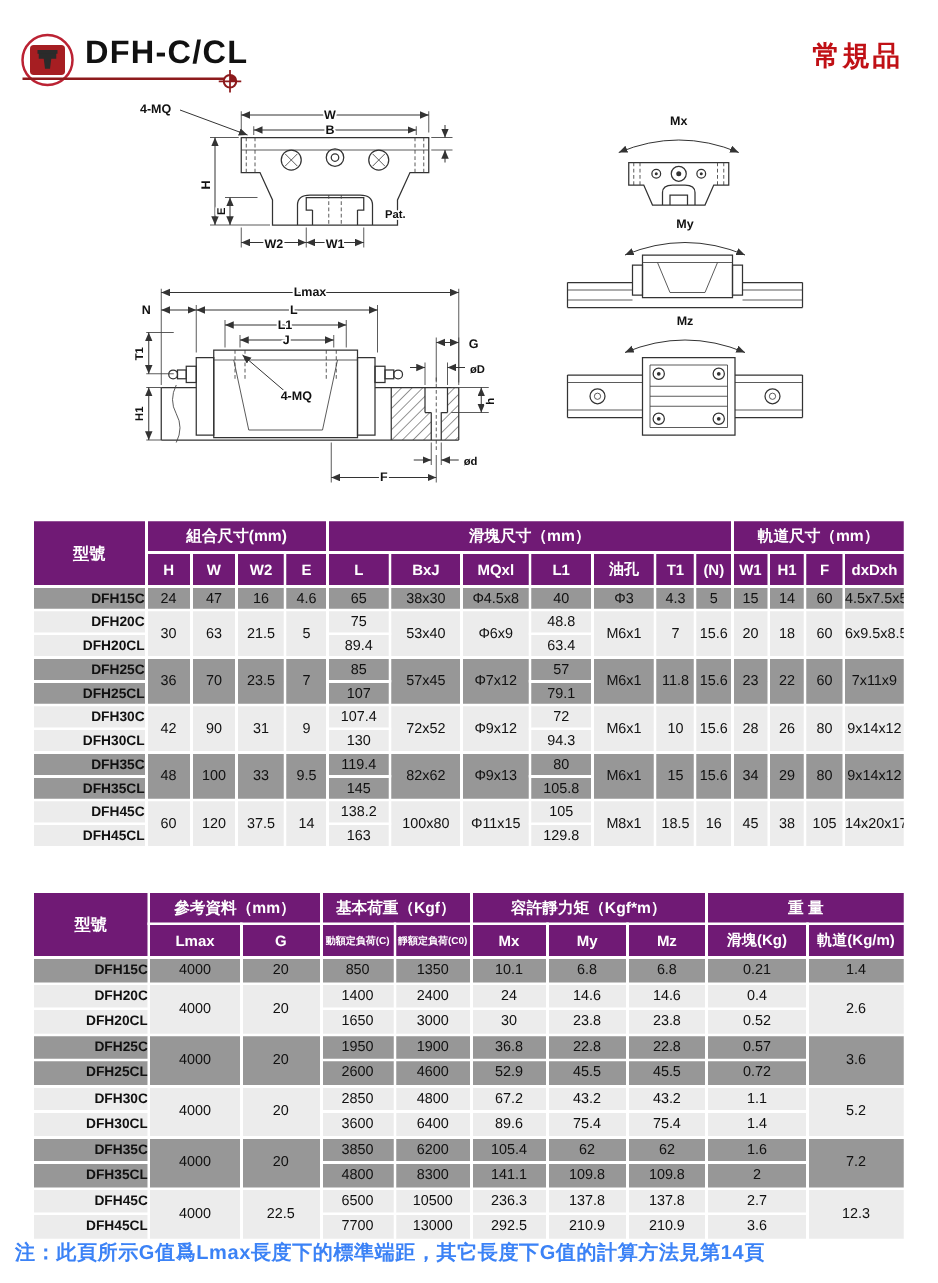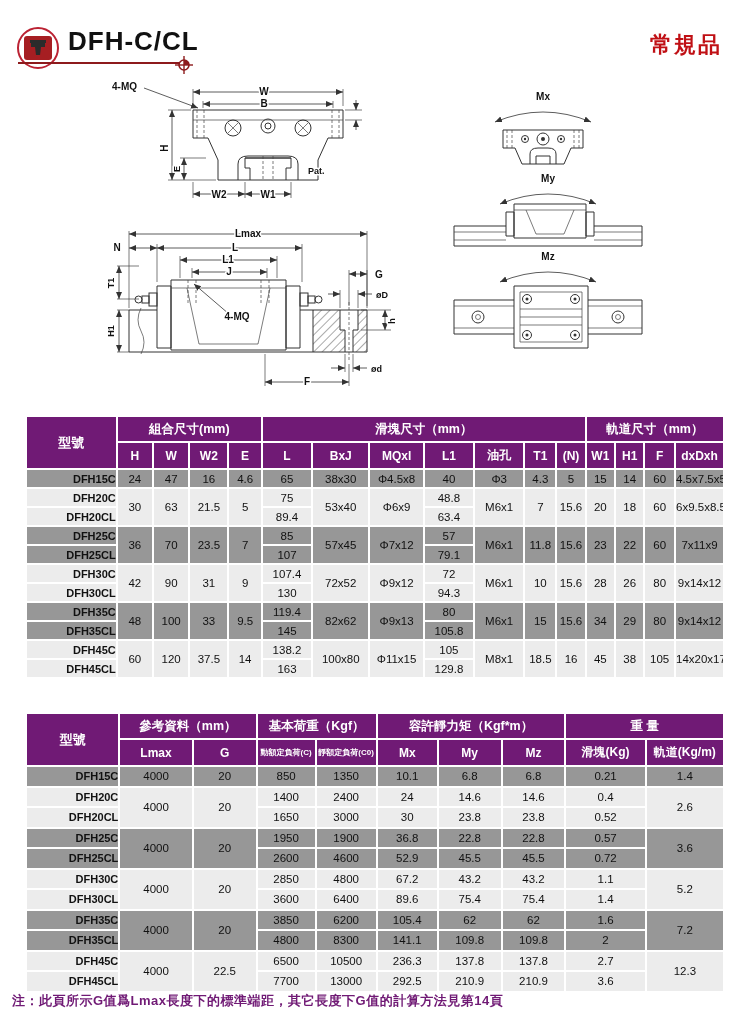--- a/index.html
+++ b/index.html
@@ -37,21 +37,21 @@
   thead th{background:#701a75;color:#ffffff;font-weight:bold;font-size:12.5px;height:24px;}
   thead th.sub{height:25px;font-size:12px;}
   thead th.sub.small{font-size:8px;}
   thead th.corner{font-size:13px;text-align:center;}
   tbody td{font-size:11.5px;color:#111;height:17px;}
   #t2wrap tbody td{height:18.5px;}
   tbody td.model{font-weight:bold;font-size:11px;text-align:right;}
   tr.gray td{background:#979797;}
   tr.light td{background:#ececec;}
 
-  .footnote{position:absolute;left:12px;top:992px;font-size:13px;font-weight:bold;color:#701a75;letter-spacing:0.5px;}
+  .footnote{position:absolute;left:12px;top:992px;font-size:16px;font-weight:bold;color:#3b82f6;letter-spacing:0.5px;}
 </style>
 </head>
 <body>
 
 <div class="page">
 
   <div class="hdr">
     <div class="logo">
       <svg viewBox="0 0 44 44" width="44" height="44">
         <circle cx="22" cy="22" r="20" fill="none" stroke="#b23" stroke-width="2"></circle>

